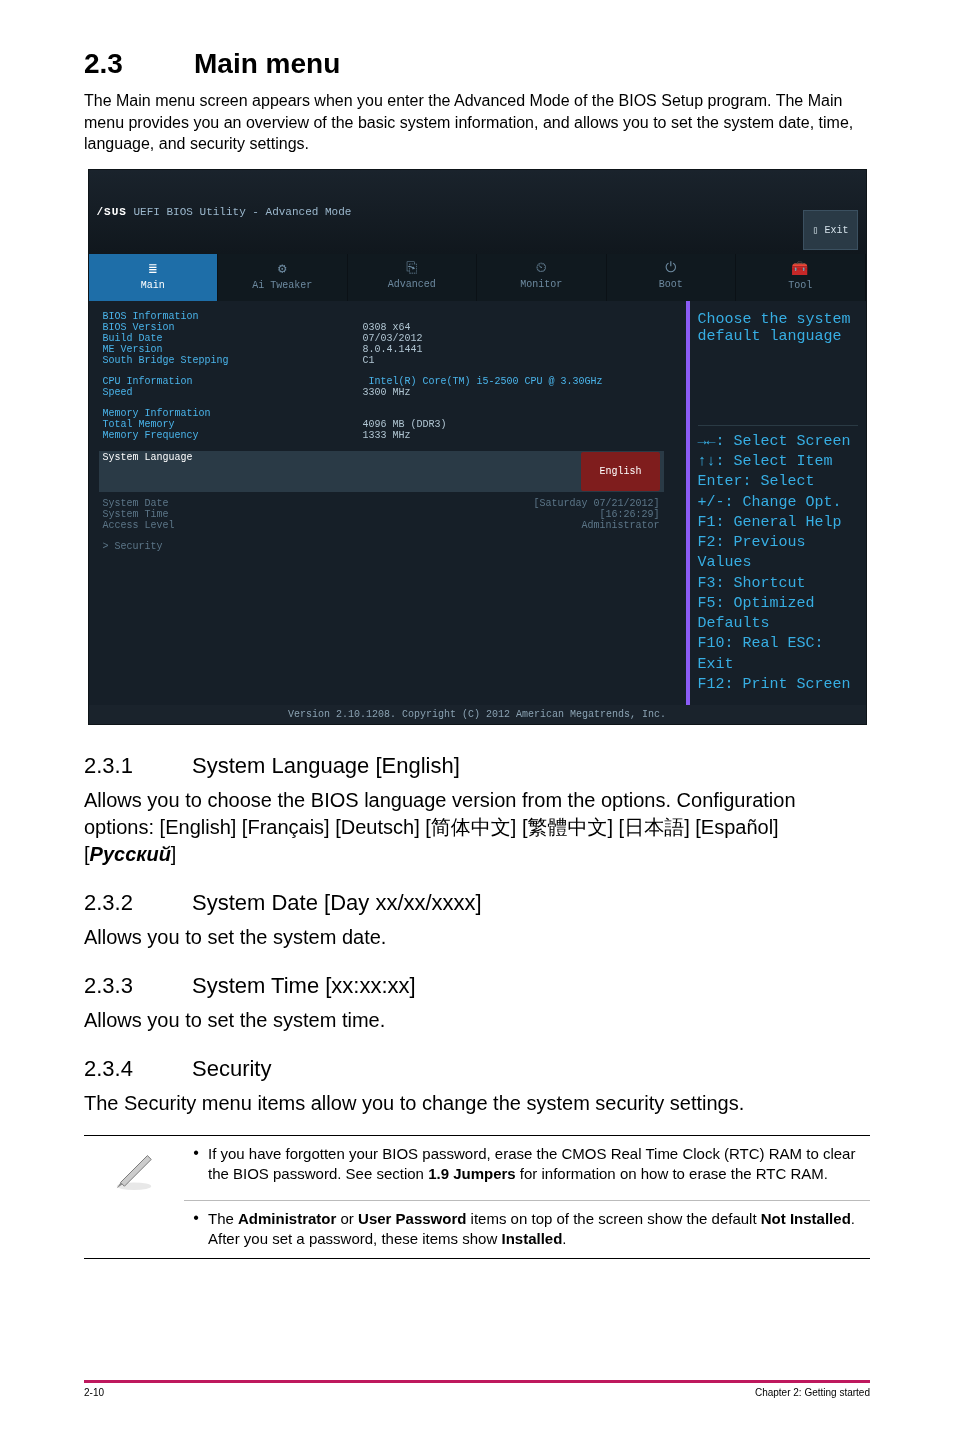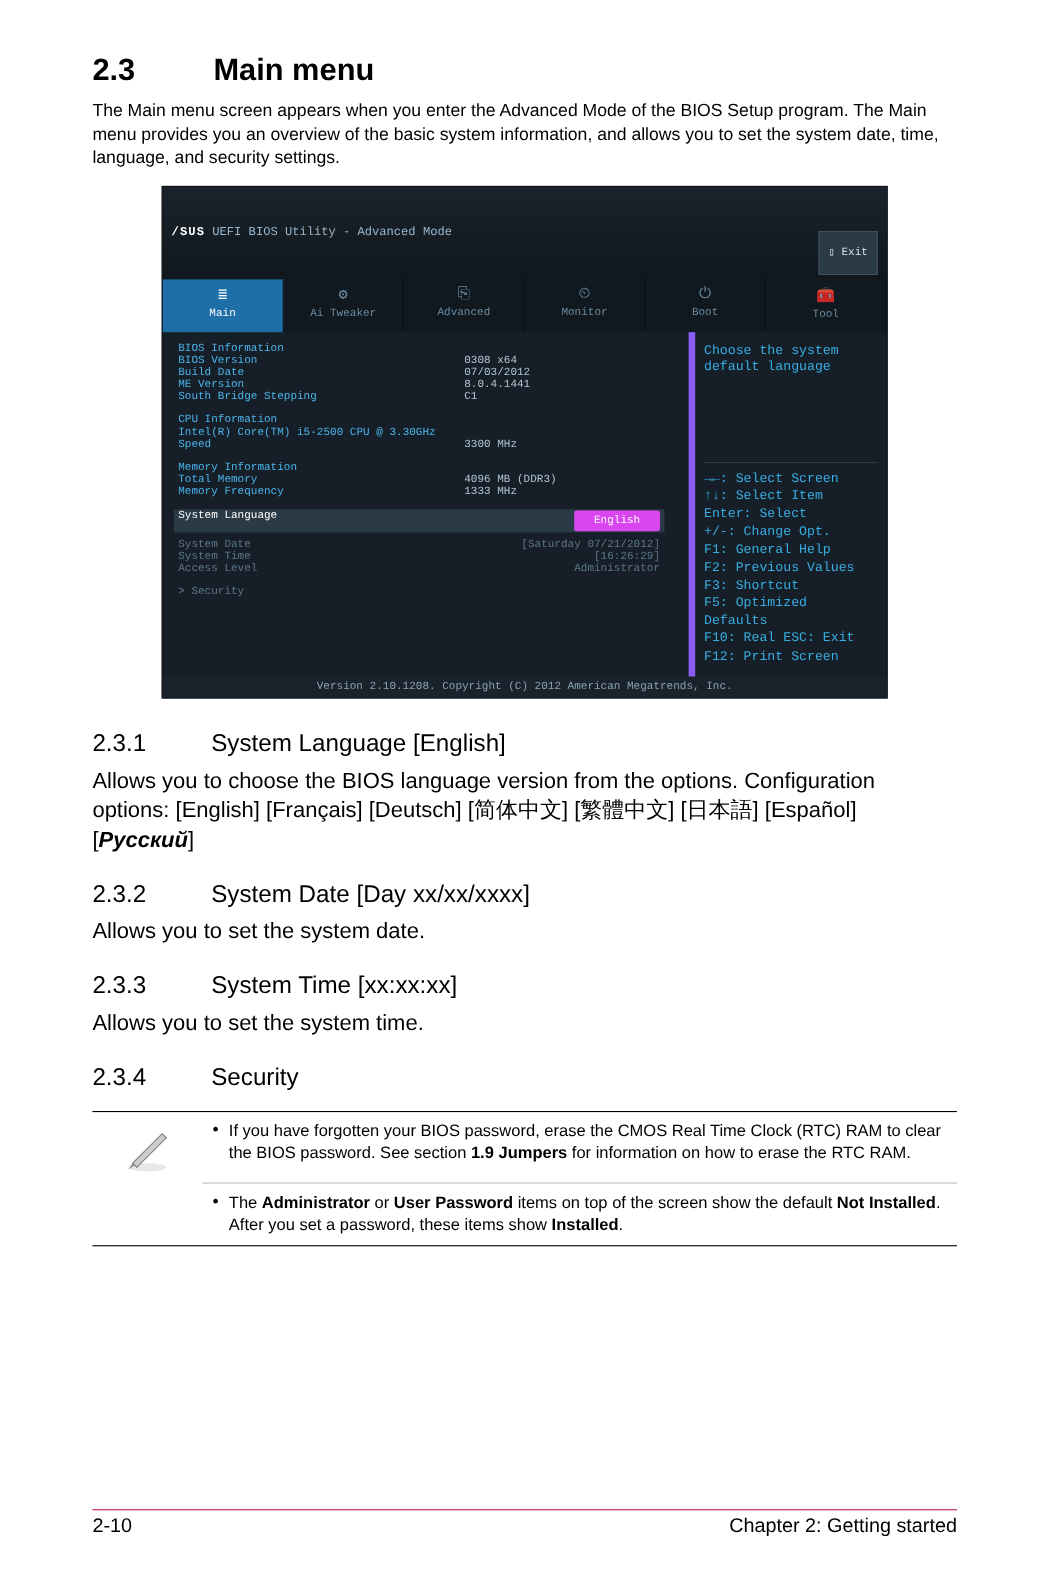--- a/index.html
+++ b/index.html
@@ -24,21 +24,21 @@
     font-size: 16px;
     line-height: 1.35;
     margin-bottom: 14px;
   }
   .bios-wrap {
     text-align: center;
     margin-bottom: 28px;
   }
   .bios {
     display: inline-block;
-    width: 660px;
+    width: 779px;
     background: #161f28;
     border: 1px solid #0e1418;
     text-align: left;
     font-family: "Courier New", monospace;
     font-size: 10px;
     color: #cdd6dc;
     position: relative;
   }
   .bios-titlebar {
     background: linear-gradient(#1a232c, #10171d);
@@ -91,40 +91,40 @@
   }
   .bios-left {
     flex: 1;
     padding: 10px 14px;
     position: relative;
   }
   .bios-right {
     width: 180px;
     padding: 10px 8px;
     color: #37aee3;
-    border-left: 6px solid #8b5cf6;
-    font-size: 12px;
+    border-left: 4px solid #8b5cf6;
+    font-size: 15px;
   }
   .bios-right .sep { border-top:1px solid #2a3a44; margin:80px 0 6px 0;}
   .bios-right .help-line { color:#37aee3; line-height:1.35; }
   .info-group { margin-bottom: 10px; }
   .info-label { color:#4ab4ea; display:inline-block; width: 260px; }
   .info-value { color:#b0c5d2; }
   .highlight-row {
     background: #2a3a46;
     color: #ffffff;
     display: flex;
     padding: 1px 4px;
     margin: 2px -4px;
   }
   .highlight-row .lbl { flex:1; color:#fff;}
   .highlight-row .val-badge {
-    background: #d946ef;
+    background: #7f1d1d;
     color:#fff;
-    padding: 4px 18px;
+    padding: 14px 18px;
     border-radius: 2px;
   }
   .dim-row { color:#5c7688; display:flex;}
   .dim-row .lbl{ flex:1;}
   .dim-row .val{ color:#5c7688;}
   .sec-row { color:#5c7688; }
   .bios-footer {
     background: #1a232c;
     color: #8aa2b2;
     text-align:center;
@@ -168,24 +168,24 @@
     flex:1;
     font-size: 15px;
     line-height: 1.35;
   }
   .note-sep { border-top:1px solid #bbb; margin: 0 0 0 100px;}
   .footer {
     position: absolute;
     bottom: 40px;
     left: 84px;
     right: 84px;
-    border-top: 1px solid #be185d;
+    border-top: 3px solid #be185d;
     display: flex;
     justify-content: space-between;
-    font-size: 18px;
+    font-size: 10px;
     padding-top: 4px;
   }
   svg.pen {
     width: 46px; height: 46px;
   }
 </style>
 </head>
 <body>
 
 <div class="page">
@@ -291,20 +291,21 @@
   <h2 class="sub-title"><span class="num">2.3.1</span><span>System Language [English]</span></h2>
   <p class="body-text"><span>Allows you to choose the BIOS language version from the options. Configuration options: [English] [Français] [Deutsch] [简体中文] [繁體中文] [日本語] [Español] [</span><b><i>Русский</i></b><span>]</span></p>
 
   <h2 class="sub-title"><span class="num">2.3.2</span><span>System Date [Day xx/xx/xxxx]</span></h2>
   <p class="body-text">Allows you to set the system date.</p>
 
   <h2 class="sub-title"><span class="num">2.3.3</span><span>System Time [xx:xx:xx]</span></h2>
   <p class="body-text">Allows you to set the system time.</p>
 
   <h2 class="sub-title"><span class="num">2.3.4</span><span>Security</span></h2>
+  <p class="body-text">The Security menu items allow you to change the system security settings.</p>
 
   <div class="note-block">
     <div class="note-row">
       <div class="note-icon-cell">
         <svg class="pen" viewBox="0 0 48 48">
             <ellipse cx="24" cy="42" rx="18" ry="4" fill="#e8e8e8"></ellipse>
             <path d="M10 38 L38 10 L42 14 L14 42 Z" fill="#ccc" stroke="#777" stroke-width="1"></path>
             <path d="M10 38 L6 44 L12 40 Z" fill="#888"></path>
           </svg>
       </div>

